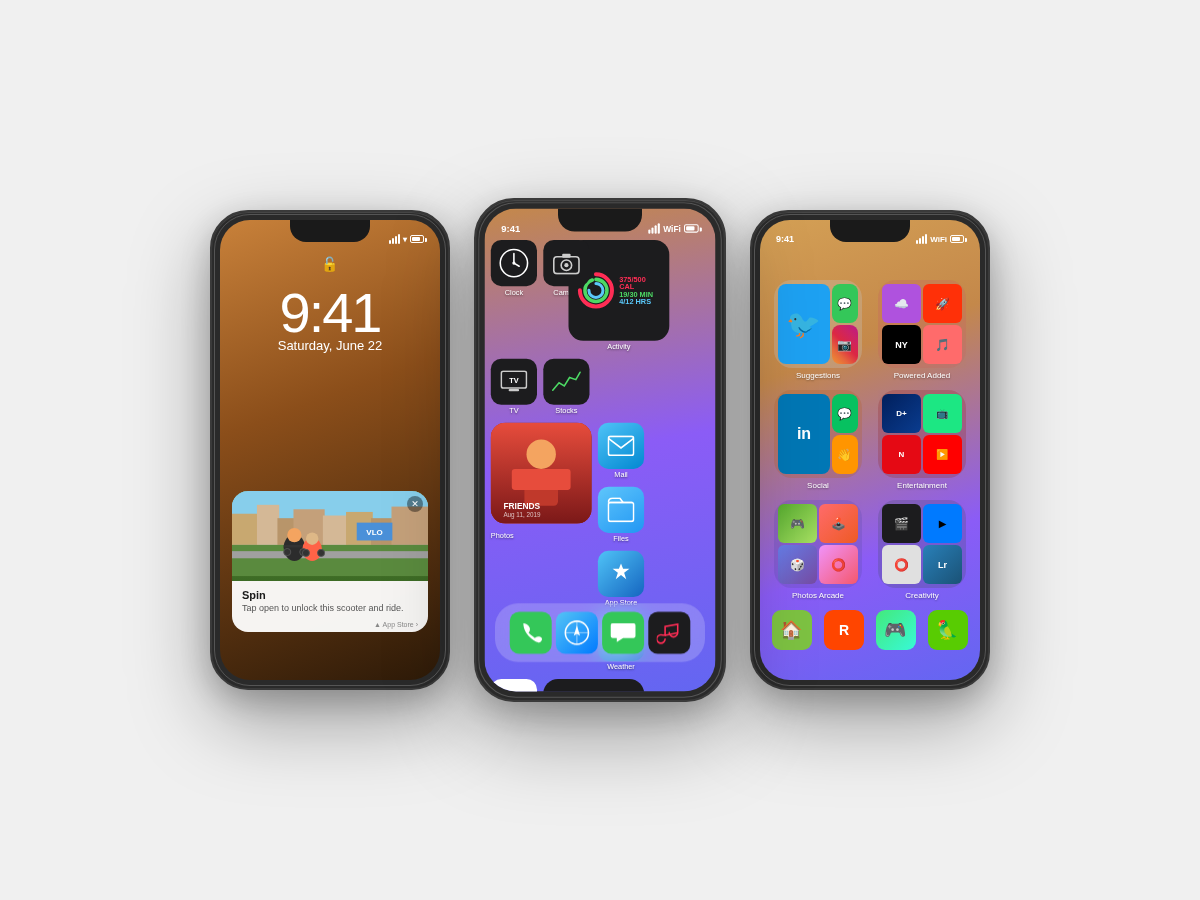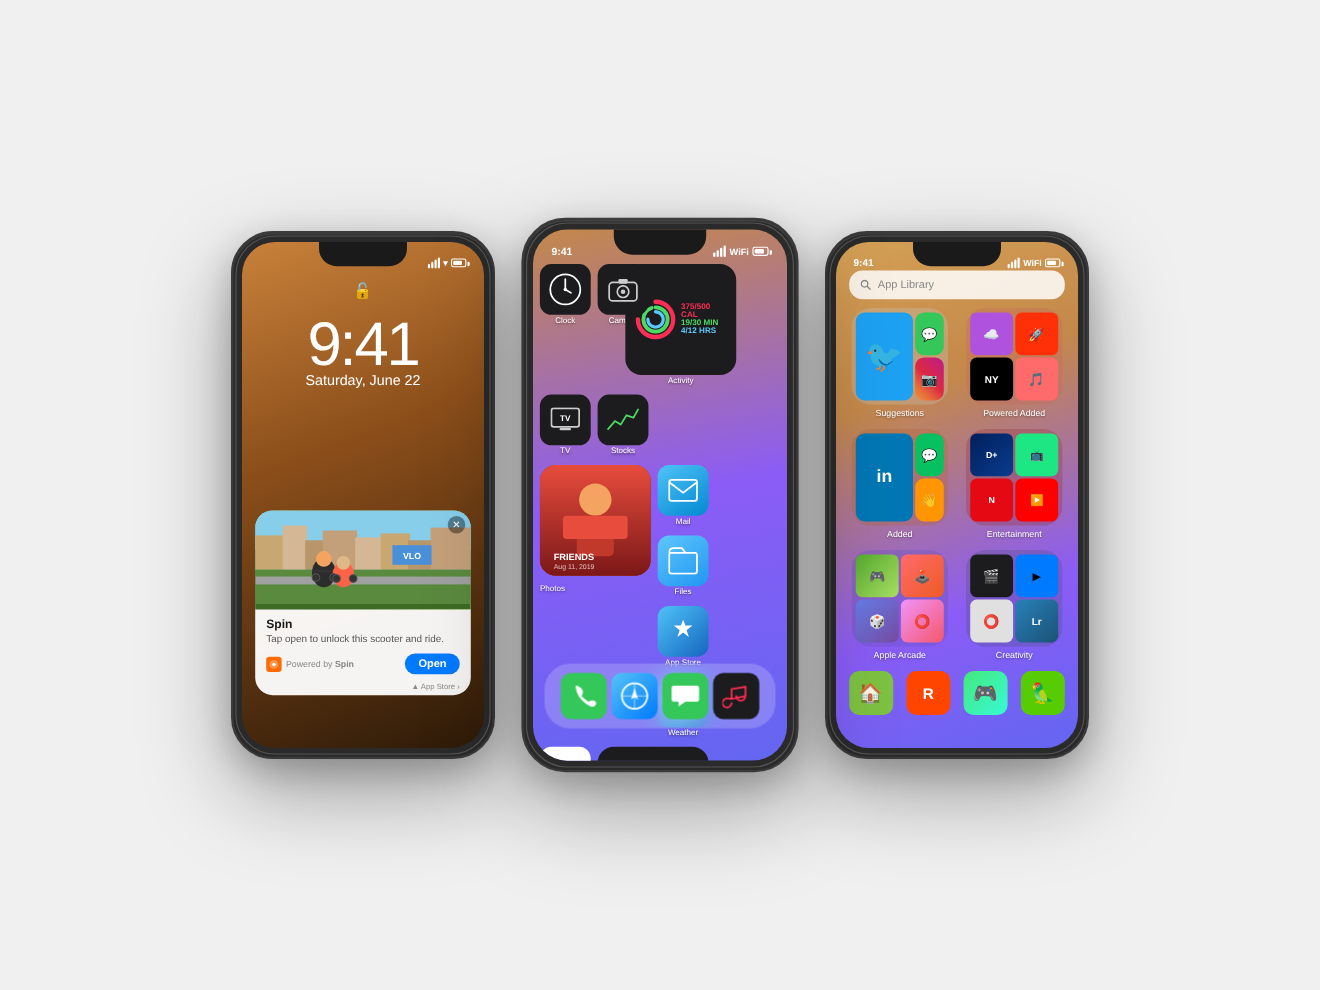--- a/index.html
+++ b/index.html
@@ -615,32 +615,20 @@
               </svg>
             </div>
             <div class="notif-close">✕</div>
           </div>
 
           <div class="notif-body">
             <div class="notif-title">Spin</div>
             <div class="notif-desc">Tap open to unlock this scooter and ride.</div>
           </div>
 
-          <div class="notif-footer">
-            <div class="notif-brand">
-              <div class="spin-logo">
-                <svg width="10" height="10" viewBox="0 0 10 10">
-                  <circle cx="5" cy="5" r="4" fill="white" opacity="0.3"></circle>
-                  <path d="M3 5 Q5 2 7 5 Q5 8 3 5" fill="white"></path>
-                </svg>
-              </div>
-              <span><span>Powered by</span> <strong>Spin</strong></span>
-            </div>
-            <button class="notif-open-btn">Open</button>
-          </div>
           <div class="app-store-link">▲ App Store ›</div>
         </div>
 
       </div>
     </div>
   </div>
 
   <div class="phone" style="transform: scale(1.05); z-index: 5;">
     <div class="phone-screen">
       <div class="phone2-screen">
@@ -888,27 +876,20 @@
               <div class="bar bar3"></div>
               <div class="bar bar4"></div>
             </div>
             <span style="font-size:8px; color:white;">WiFi</span>
             <div class="battery-icon">
               <div class="battery-fill"></div>
             </div>
           </div>
         </div>
 
-        <div class="app-library-search">
-          <svg width="10" height="10" viewBox="0 0 10 10">
-            <circle cx="4" cy="4" r="3" fill="none" stroke="#888" stroke-width="1.2"></circle>
-            <line x1="6.5" y1="6.5" x2="9" y2="9" stroke="#888" stroke-width="1.2" stroke-linecap="round"></line>
-          </svg>
-          <span class="search-placeholder">App Library</span>
-        </div>
 
         <div class="library-grid">
 
           <div class="library-row">
 
             <div class="library-folder">
               <div class="folder-box">
                 <div class="folder-big-small" style="background:rgba(200,200,200,0.3);">
                   <div class="folder-icon-cell big bg-twitter">🐦</div>
                   <div class="folder-icon-cell small bg-messages">💬</div>
@@ -934,21 +915,21 @@
           <div class="library-row">
 
             <div class="library-folder">
               <div class="folder-box">
                 <div class="folder-big-small" style="background:rgba(180,100,50,0.3);">
                   <div class="folder-icon-cell big bg-linkedin" style="border-radius:8px; font-size:20px; color:white; font-weight:800; font-size:16px;">in</div>
                   <div class="folder-icon-cell small bg-wechat">💬</div>
                   <div class="folder-icon-cell small bg-orange">👋</div>
                 </div>
               </div>
-              <span class="folder-label">Added</span>
+              <span class="folder-label">Social</span>
             </div>
 
             <div class="library-folder">
               <div class="folder-box">
                 <div class="folder-grid" style="background:rgba(150,50,50,0.3);">
                   <div class="folder-icon-cell bg-disney" style="border-radius:6px; font-size:8px; color:white; font-weight:800;">D+</div>
                   <div class="folder-icon-cell bg-hulu" style="border-radius:6px; font-size:10px;">📺</div>
                   <div class="folder-icon-cell bg-netflix" style="border-radius:6px; font-size:8px; color:white; font-weight:900;">N</div>
                   <div class="folder-icon-cell" style="border-radius:6px; background:#ff0000; font-size:10px;">▶️</div>
                 </div>
@@ -961,21 +942,21 @@
 
             <div class="library-folder">
               <div class="folder-box">
                 <div class="folder-grid" style="background:rgba(100,80,180,0.3);">
                   <div class="folder-icon-cell" style="border-radius:6px; background:linear-gradient(135deg,#56ab2f,#a8e063); font-size:12px;">🎮</div>
                   <div class="folder-icon-cell" style="border-radius:6px; background:linear-gradient(135deg,#ff6b6b,#ee5a24); font-size:12px;">🕹️</div>
                   <div class="folder-icon-cell" style="border-radius:6px; background:linear-gradient(135deg,#667eea,#764ba2); font-size:12px;">🎲</div>
                   <div class="folder-icon-cell" style="border-radius:6px; background:linear-gradient(135deg,#f093fb,#f5576c); font-size:12px;">⭕</div>
                 </div>
               </div>
-              <span class="folder-label">Apple Arcade</span>
+              <span class="folder-label">Photos Arcade</span>
             </div>
 
             <div class="library-folder">
               <div class="folder-box">
                 <div class="folder-grid" style="background:rgba(80,80,120,0.3);">
                   <div class="folder-icon-cell" style="border-radius:6px; background:#1c1c1e; font-size:12px; color:white;">🎬</div>
                   <div class="folder-icon-cell" style="border-radius:6px; background:#007aff; font-size:10px;">▶</div>
                   <div class="folder-icon-cell" style="border-radius:6px; background:#e0e0e0; font-size:12px;">⭕</div>
                   <div class="folder-icon-cell bg-lr" style="border-radius:6px; font-size:9px; color:white; font-weight:700;">Lr</div>
                 </div>

